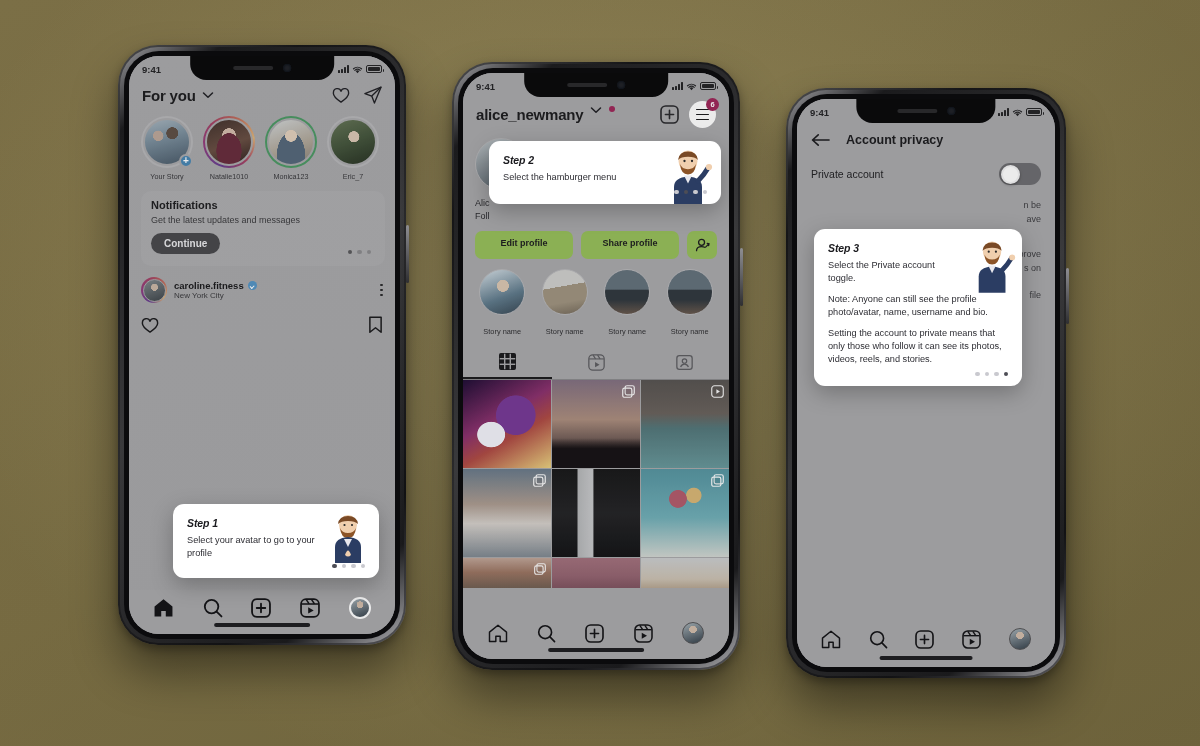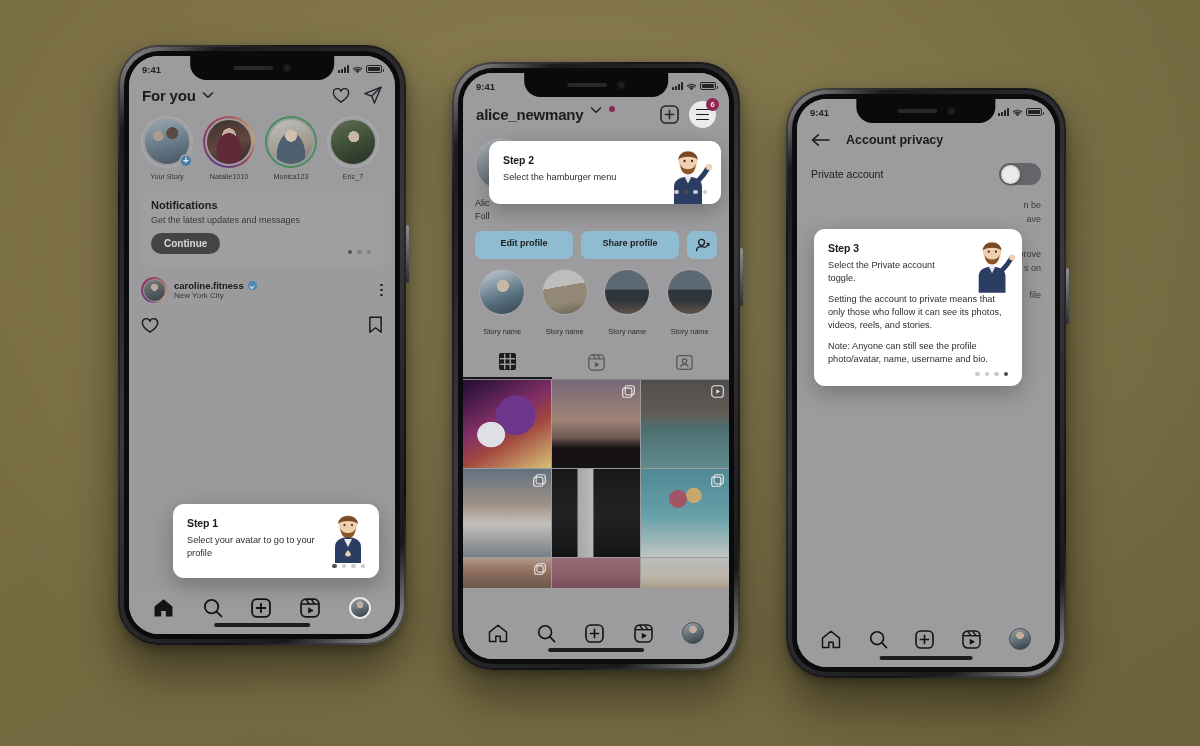--- a/index.html
+++ b/index.html
@@ -130,38 +130,38 @@
   .tabbar.t3 { height:48px; }
   .tab-av { width:22px; height:22px; border-radius:50%; overflow:hidden; border:2px solid #fff; }
   .tab-av.nob { border:1.5px solid #55555a; }
 
   
   .tip {
     position:absolute; background:#fff; border-radius:11px; z-index:50;
     box-shadow: 0 7px 22px rgba(0,0,0,0.26);
     padding: 13px 14px 18px 14px;
   }
-  .tip h5 { font-size:10.5px; font-weight:bold; color:#1a1a1e; letter-spacing:-0.1px; }
+  .tip h5 { font-size:10.5px; font-weight:bold; color:#1a1a1e; letter-spacing:-0.1px;font-style:italic; }
   .tip p  { font-size:9.2px; line-height:1.42; color:#2d2d33; margin-top:5px; }
   .tip p + p { margin-top:8px; }
   .tip .dots { right:14px; bottom:10px; }
   .tip .dots i { background:#c9c9cf; }
   .tip .dots i.on { background:#4d4d55; }
   .tip-body { padding-right: 46px; }
   .avatar-fig { position:absolute; right:10px; top:9px; width:42px; height:50px; }
 
   
   .pgrid { display:grid; grid-template-columns:repeat(3,1fr); gap:1.5px; }
   .pcell { position:relative; width:100%; padding-top:100%; overflow:hidden; }
   .pcell > .fill { position:absolute; inset:0; }
   .badge-ic { position:absolute; right:5px; top:5px; opacity:0.95; }
 
   
   .profrow { display:flex; gap:8px; padding: 6px 12px 0 12px; }
-  .actbtn { flex:1; background:#7dd3fc; border-radius:7px; text-align:center;
+  .actbtn { flex:1; background:#84cc16; border-radius:7px; text-align:center;
      font-size:9px; font-weight:bold; color:#1e1e23; padding:7px 0; }
   .actbtn.sq { flex:0 0 30px; display:flex; align-items:center; justify-content:center; }
   .hl-row { display:flex; gap:8px; padding:10px 12px 2px 12px; }
   .hl { flex:1; text-align:center; }
   .hl .c { width:46px; height:46px; border-radius:50%; overflow:hidden; margin:0 auto; border:1.5px solid #b8b8bd; }
   .hl .l { font-size:7.4px; color:#303035; margin-top:12px; }
   .tabs3 { display:flex; border-bottom:1px solid rgba(60,60,65,0.28); margin-top:8px; }
   .tabs3 > div { flex:1; display:flex; align-items:center; justify-content:center; padding:7px 0; }
   .tabs3 > div.active { border-bottom:2px solid #1c1c20; }
   .hbg { position:relative; width:27px; height:27px; border-radius:50%; background:#fff;
@@ -745,22 +745,22 @@
         <span class="tab-av nob" style="background:radial-gradient(circle at 50% 32%,#e0bb9a 0 22%,transparent 23%),linear-gradient(160deg,#9fb3bd,#2e4356);"></span>
       </div>
     </div>
 
     <div class="homebar"></div>
 
     <div class="tip" style="left:17px; right:33px; top:130px; padding:13px 14px 20px 14px;">
       <div class="tip-body" style="padding-right:0;">
         <h5>Step 3</h5>
         <p style="padding-right:52px;">Select the Private account toggle.</p>
+        <p>Note: Anyone can still see the profile photo/avatar, name, username and bio.</p>
         <p>Setting the account to private means that only those who follow it can see its photos, videos, reels, and stories.</p>
-        <p>Note: Anyone can still see the profile photo/avatar, name, username and bio.</p>
       </div>
       <div class="avatar-fig" style="right:6px; top:10px; width:44px; height:54px;">
         <svg viewBox="0 0 46 56" width="44" height="54">
           <ellipse cx="21" cy="13" rx="9.5" ry="10.5" fill="#f0cfae"></ellipse>
           <path d="M11 12 q1-8.5 10-8.5 q9 0 10 8.5 q-3-3.2-10-3.2 q-7 0-10 3.2z" fill="#7a4a26"></path>
           <path d="M13 16 q1 10.5 8 10.5 q7 0 8-10.5 q-2 5.2-8 5.2 q-6 0-8-5.2z" fill="#8c5427"></path>
           <circle cx="17.5" cy="13" r="1.15" fill="#2b2b2b"></circle>
               <circle cx="25" cy="13" r="1.15" fill="#2b2b2b"></circle>
           <path d="M7 56 v-17 q0-9.5 14-10.5 q14 1 14 10.5 v17 z" fill="#2b3d63"></path>
           <path d="M17 27.5 l4 8 l4-8 z" fill="#e8e8ee"></path>

